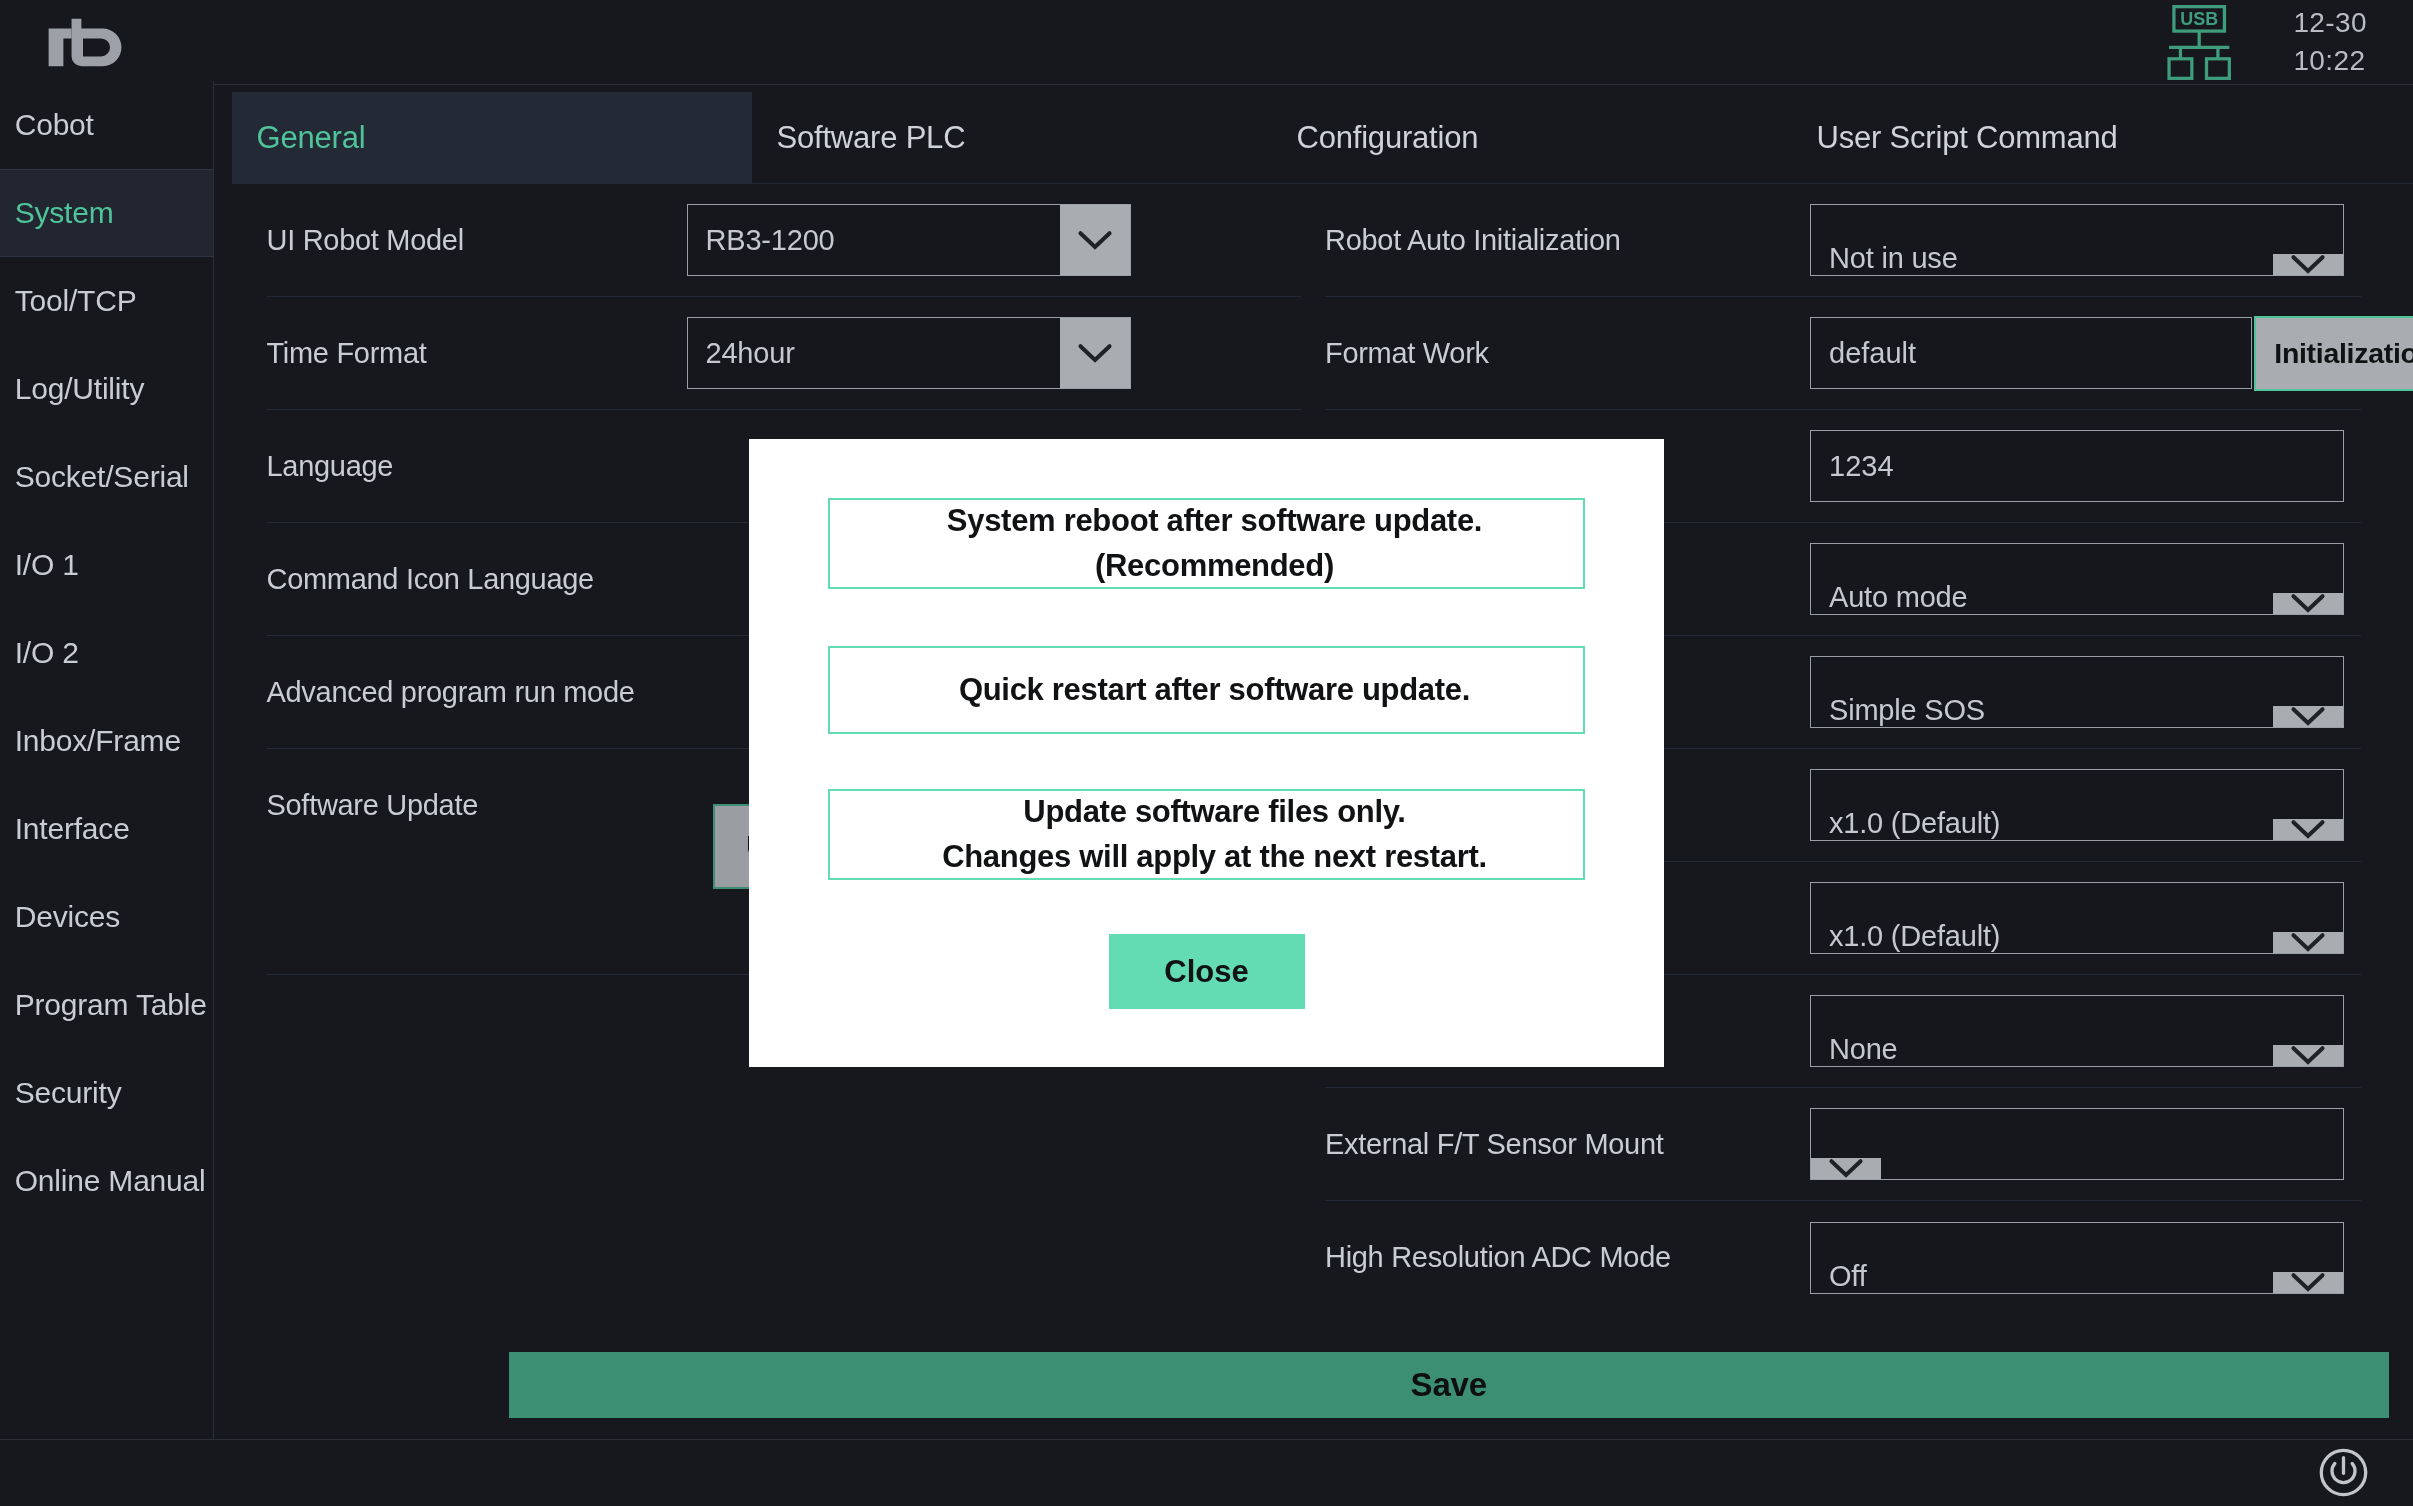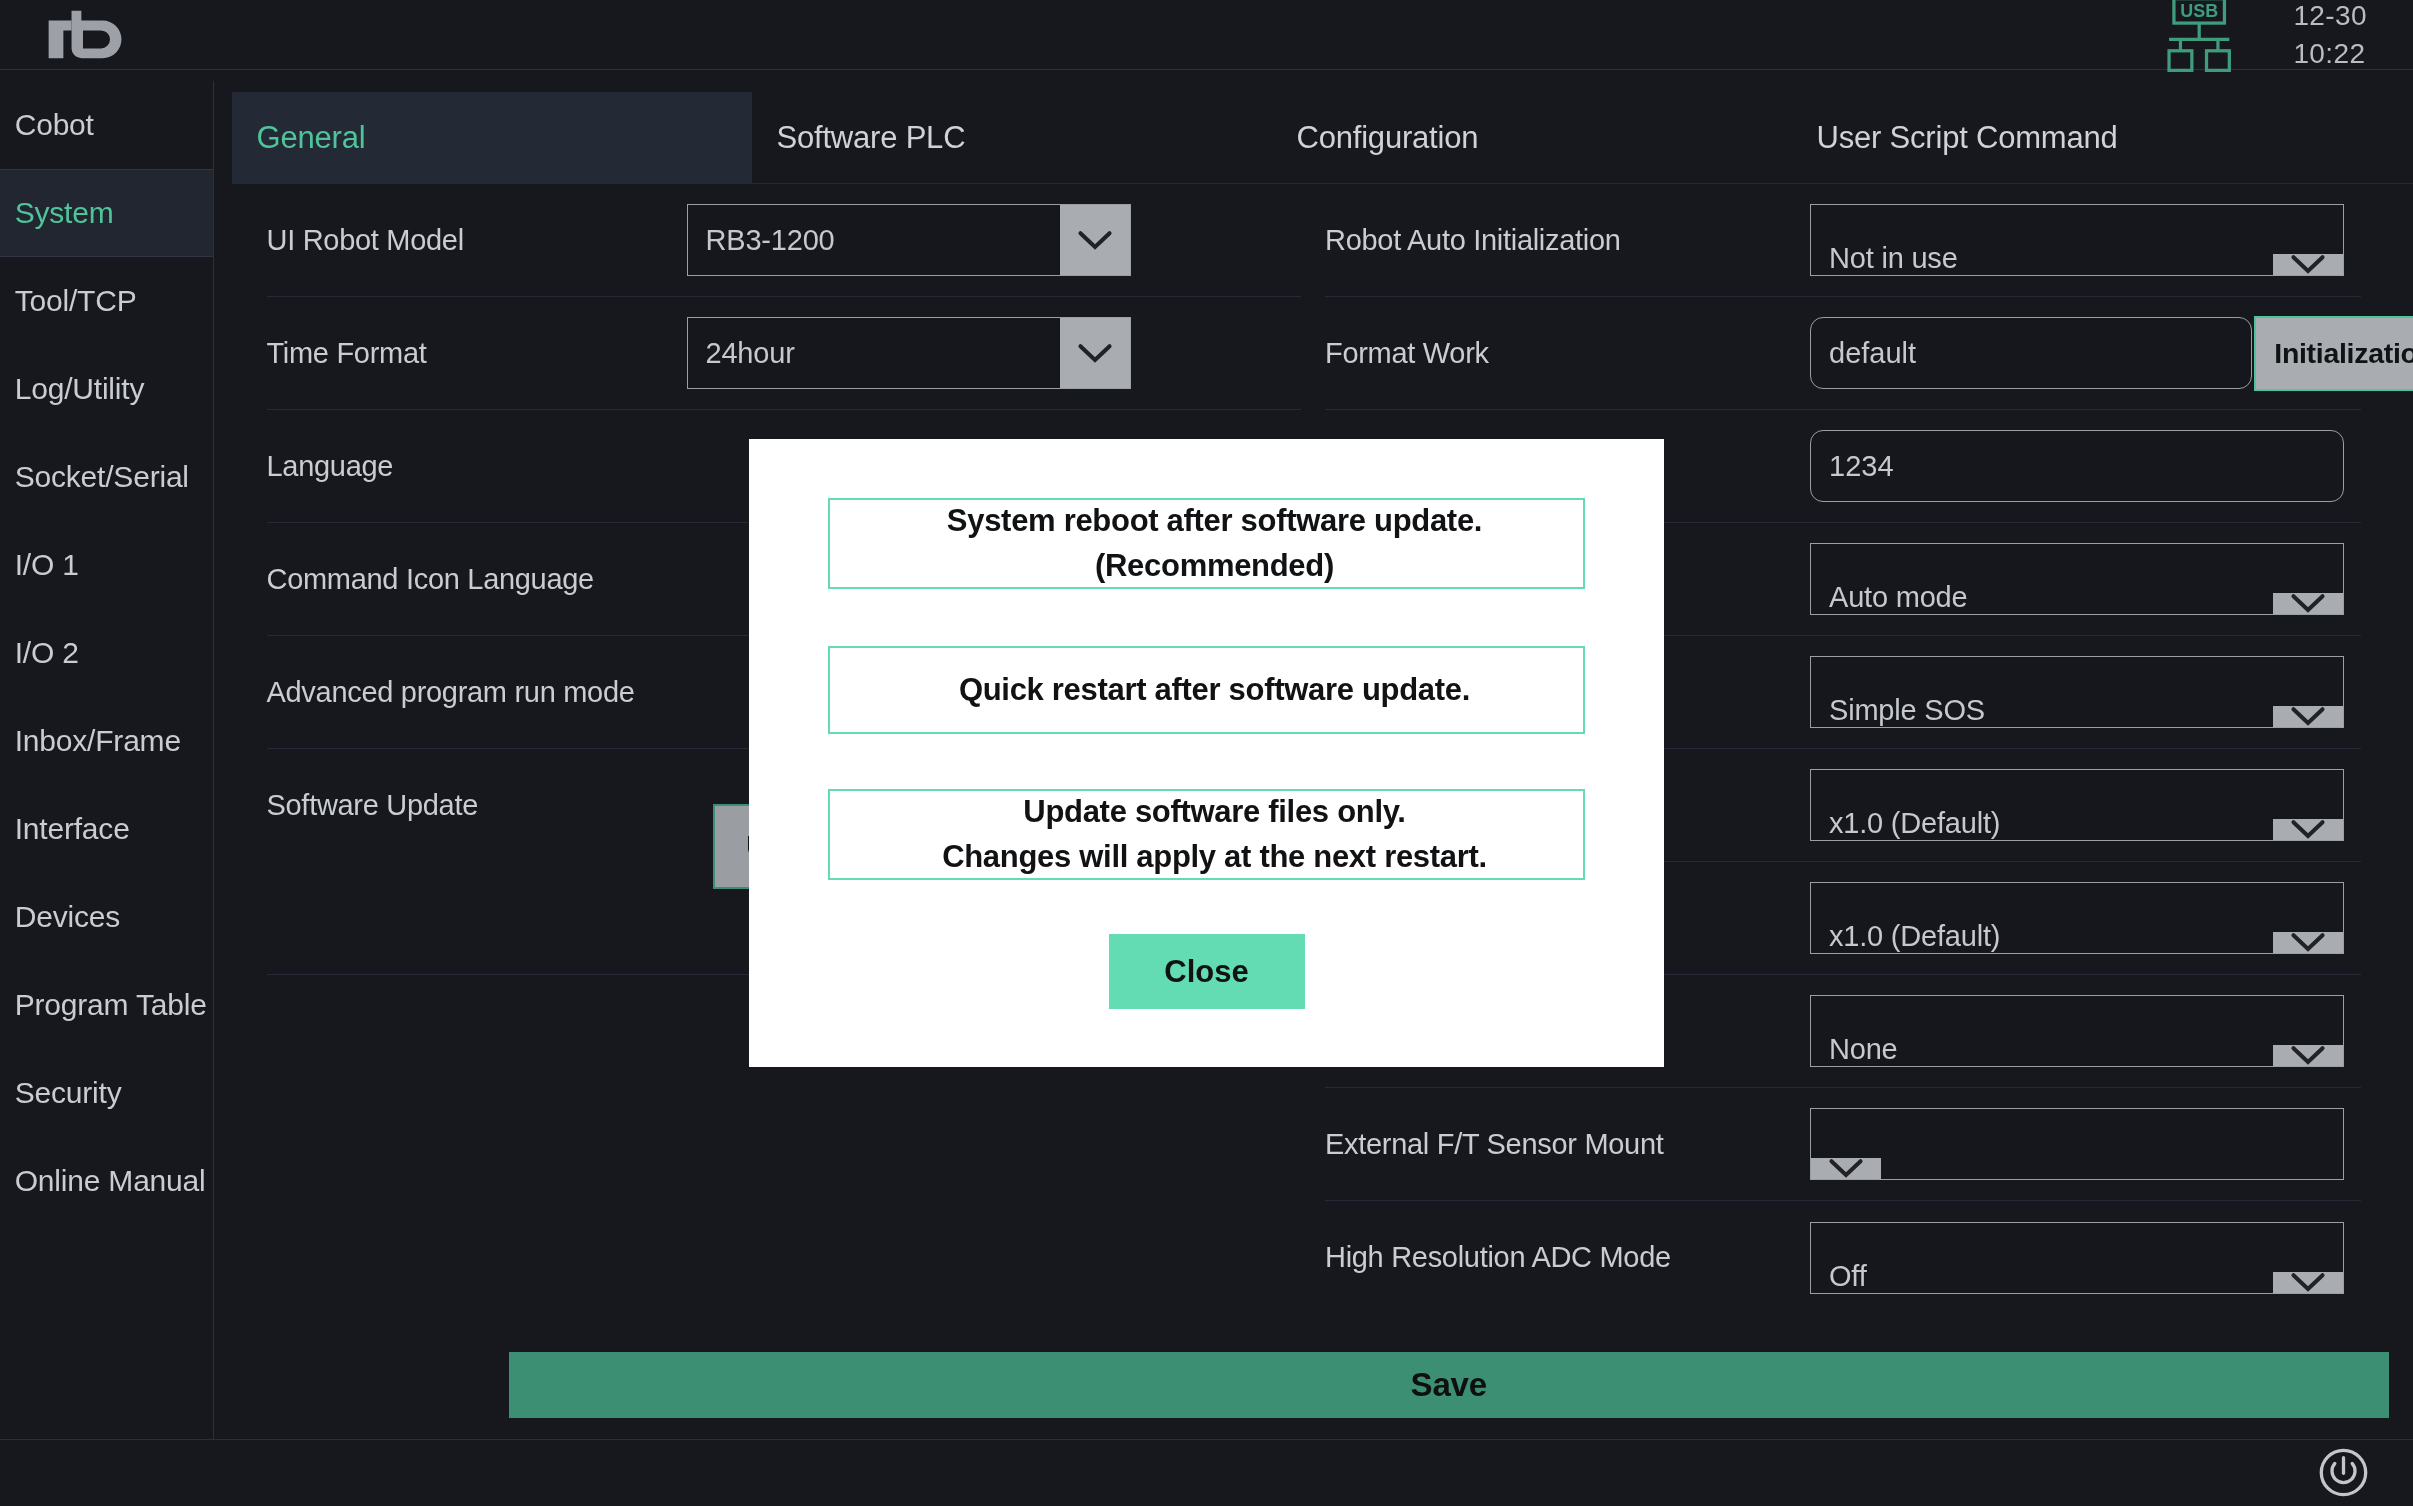--- a/index.html
+++ b/index.html
@@ -7,21 +7,21 @@
   body {
     background:#16181d;
     font-family:"Liberation Sans", sans-serif;
     color:#d4d6da;
     -webkit-font-smoothing:antialiased;
   }
   #app { position:relative; width:2413px; height:1507px; }
 
   
   .topbar {
-    position:absolute; left:0; top:0; width:2413px; height:70px;
+    position:absolute; left:0; top:0; width:2413px; height:85px;
     background:#16181d;
     border-bottom:0.8px solid #2a2f38;
     display:flex; align-items:center;
   }
   .logo {
     margin-left:47px; width:90px; height:51px;
     position:relative;
   }
   .logo svg { display:block; }
   .topbar-right {
@@ -113,21 +113,21 @@
   .btn-update {
     position:absolute; left:446px; top:55px;
     width:160px; height:85px;
     background:#9a9ea3; border:2.4px solid #3c8f73; color:#111316;
     font-size:29px; display:flex; align-items:center; justify-content:center;
   }
 
   
   .lsel { position:absolute; left:420px; width:444px; }
   .rsel { position:absolute; left:485px; width:534px;align-items:flex-end; }
-  .rtxt { position:absolute; left:485px; width:534px;border-radius:13px; }
+  .rtxt { position:absolute; left:485px; width:534px; }
 
   
   .save-btn {
     position:absolute; left:267px; right:24.5px; height:66px; bottom:21px;
     background:#3c8f73; color:#0d0f11; font-size:33px; font-weight:bold;
     display:flex; align-items:center; justify-content:center;
     letter-spacing:-0.2px;
   }
 
   

